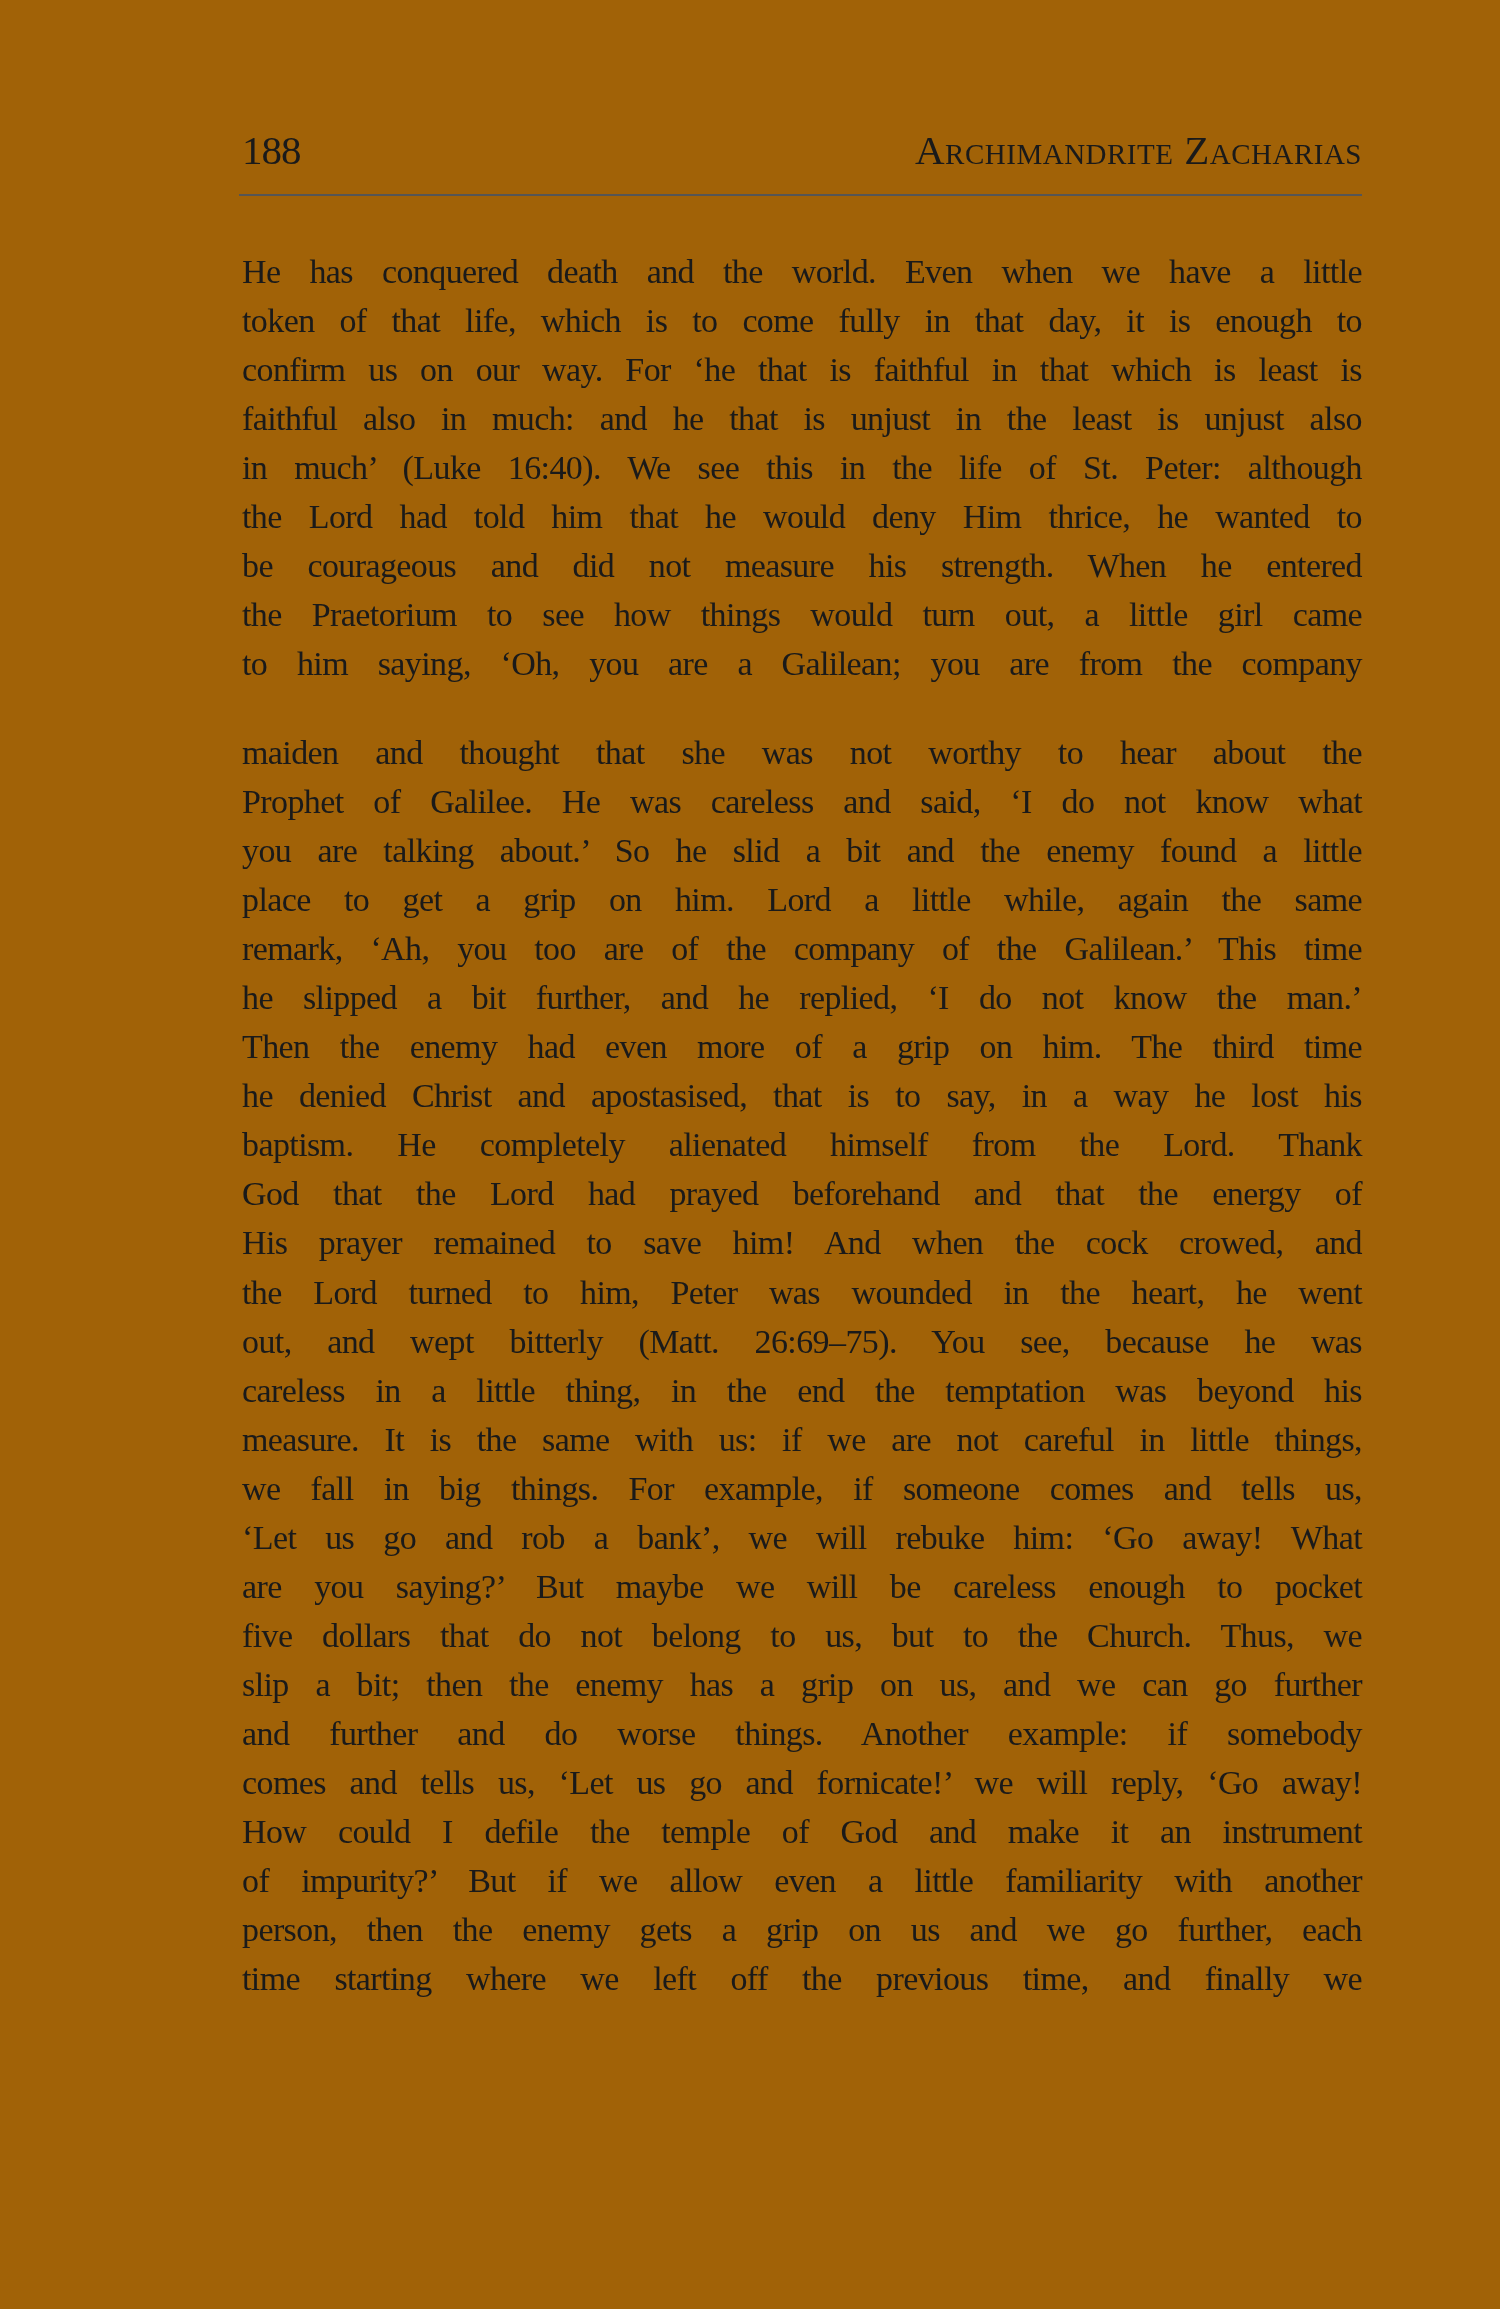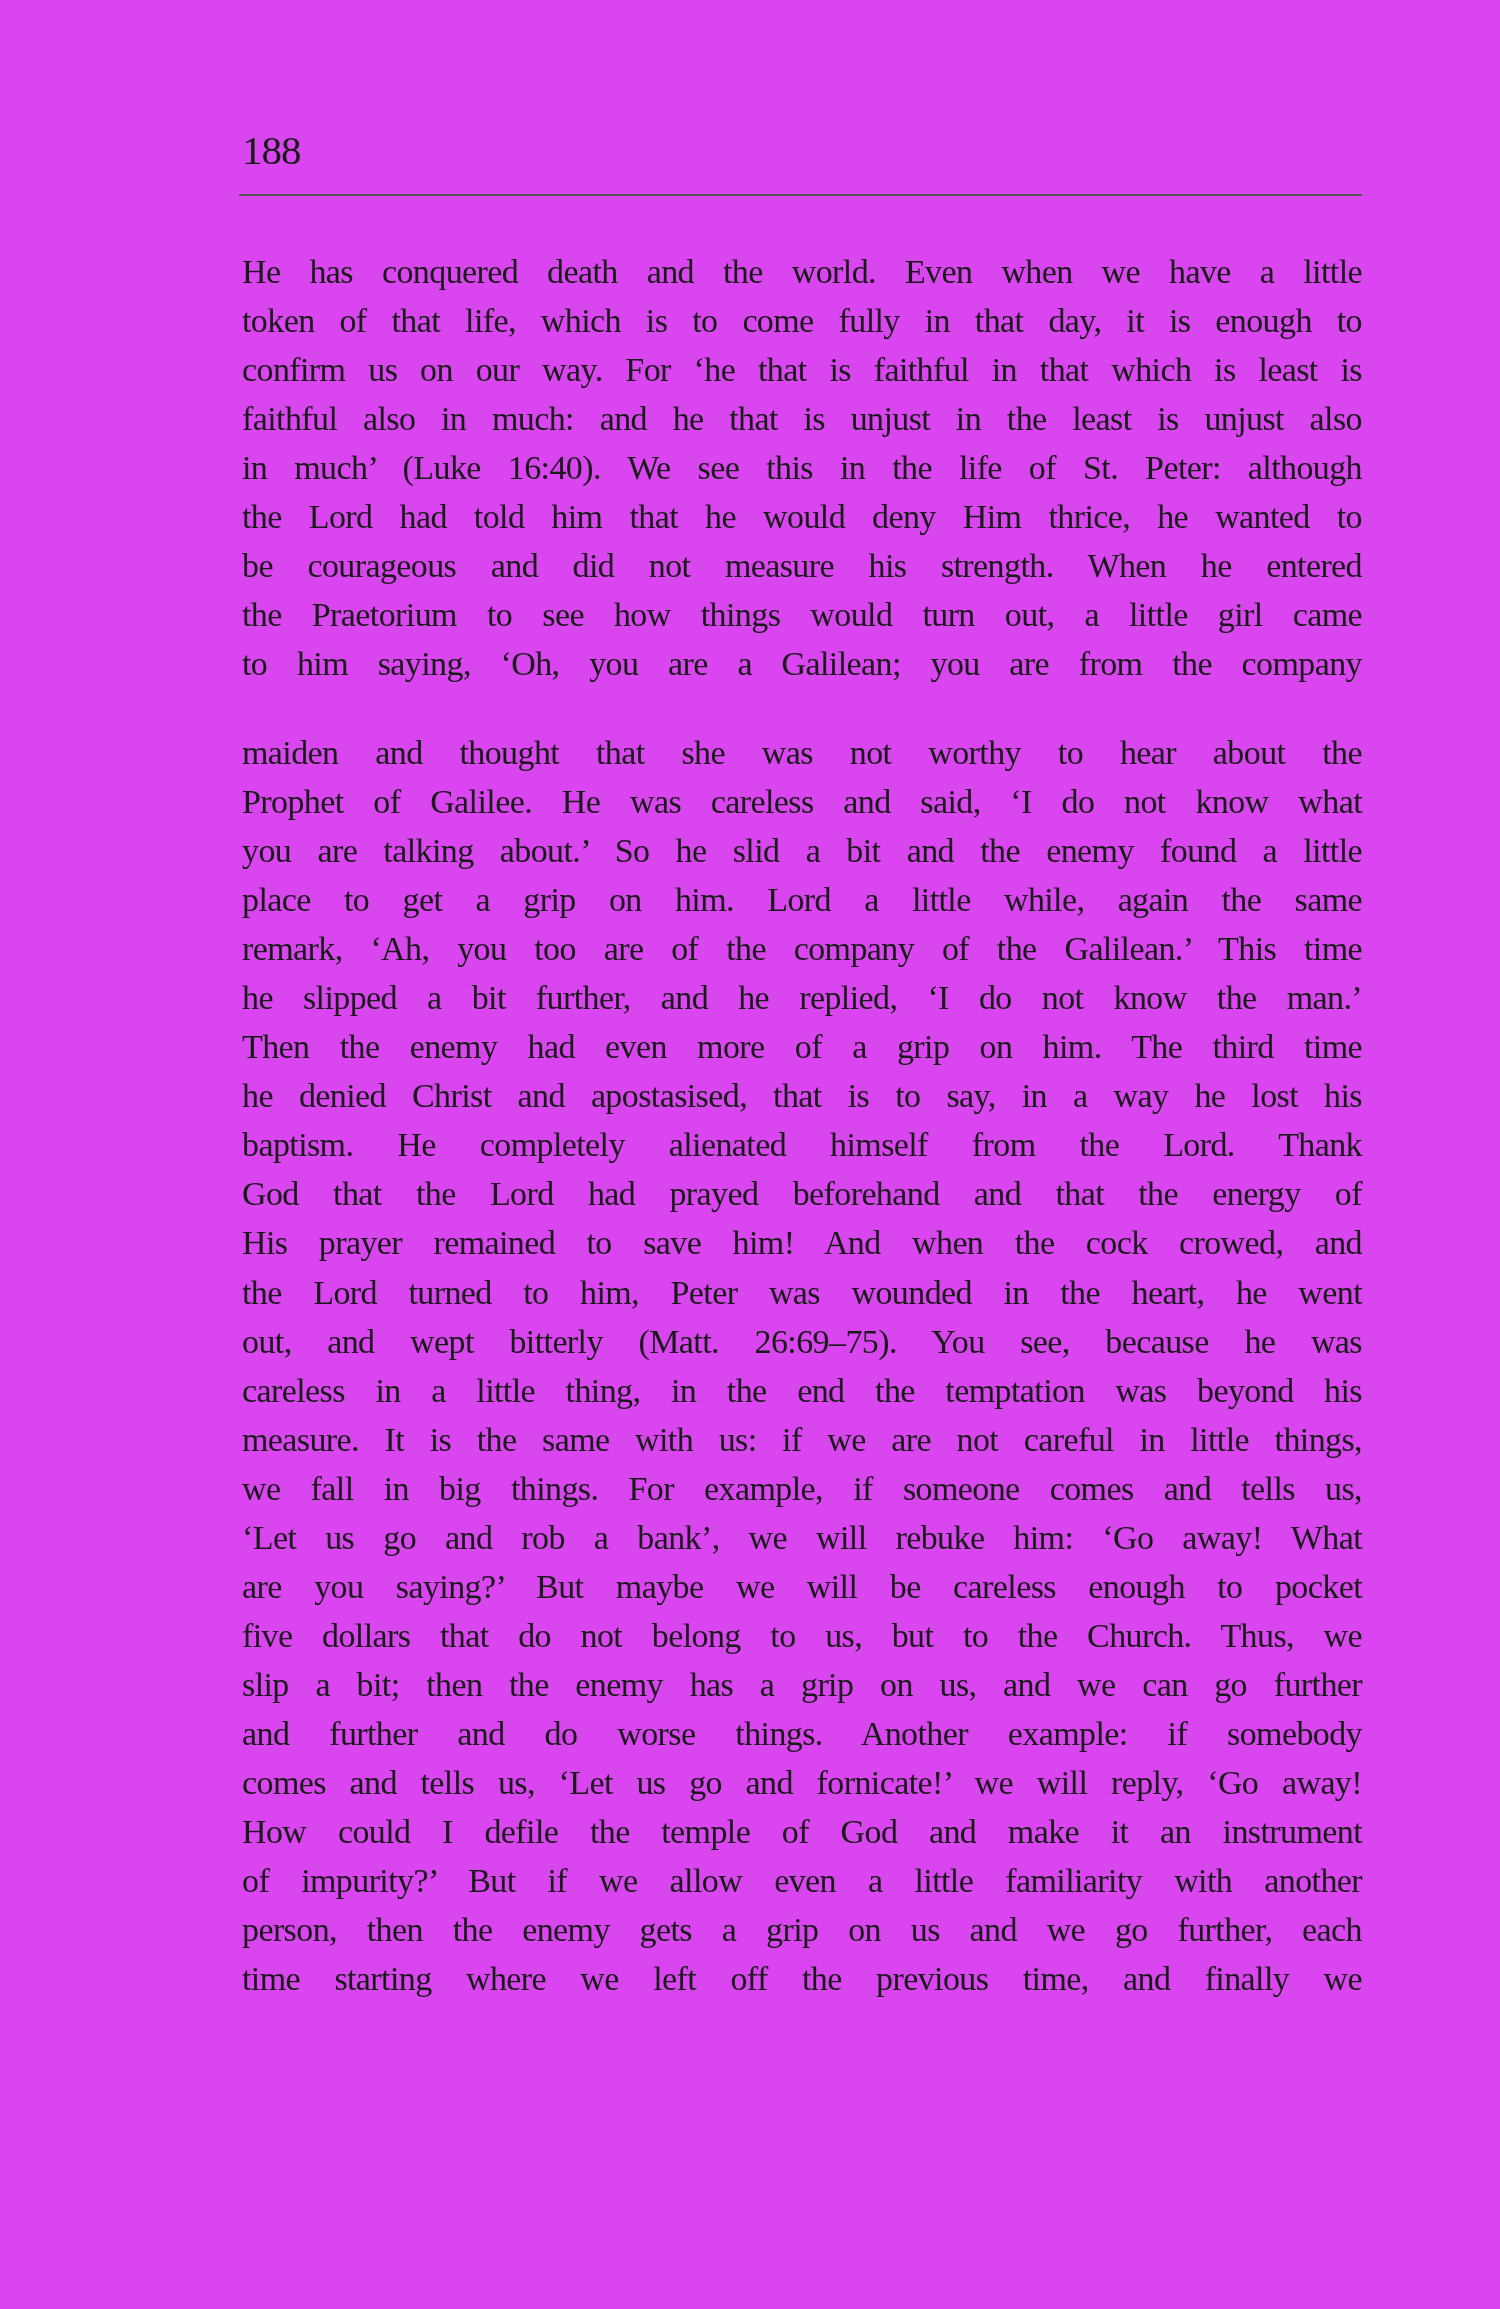--- a/index.html
+++ b/index.html
@@ -13,21 +13,21 @@
     position: relative;
     overflow: hidden;
     font-family: "Liberation Serif", "DejaVu Serif", serif;
     color: #1a1a1a;
   }
   .page {
     position: absolute;
     left: 0; top: 0;
     width: 1500px;
     height: 2309px;
-    background: #d946ef;
+    background: #a16207;
   }
   .running-head {
     position: absolute;
     left: 242px;
     top: 126px;
     width: 1120px;
     height: 49px;
     font-size: 41px;
     line-height: 49px;
   }
@@ -70,20 +70,21 @@
     overflow: visible;
     letter-spacing: -0.6px;
   }
 </style>
 </head>
 <body>
 
 <div class="page">
   <div class="running-head">
     <span class="page-number">188</span>
+    <span class="running-title">Archimandrite Zacharias</span>
   </div>
   <div class="head-rule"></div>
 
   <div class="body-text">
     <div class="line" style="white-space: normal;">He has conquered death and the world. Even when we have a little</div>
     <div class="line" style="white-space: normal;">token of that life, which is to come fully in that day, it is enough to</div>
     <div class="line" style="white-space: normal;">confirm us on our way. For ‘he that is faithful in that which is least is</div>
     <div class="line" style="white-space: normal;">faithful also in much: and he that is unjust in the least is unjust also</div>
     <div class="line" style="white-space: normal;">in much’ (Luke 16:40). We see this in the life of St. Peter: although</div>
     <div class="line" style="white-space: normal;">the Lord had told him that he would deny Him thrice, he wanted to</div>

